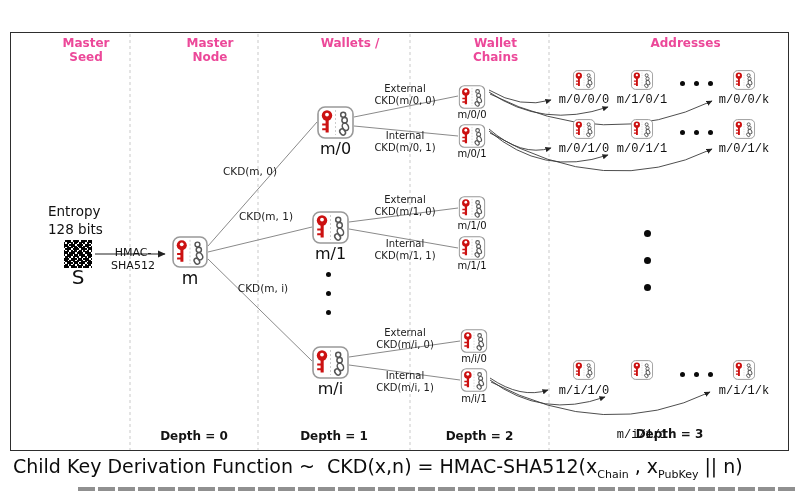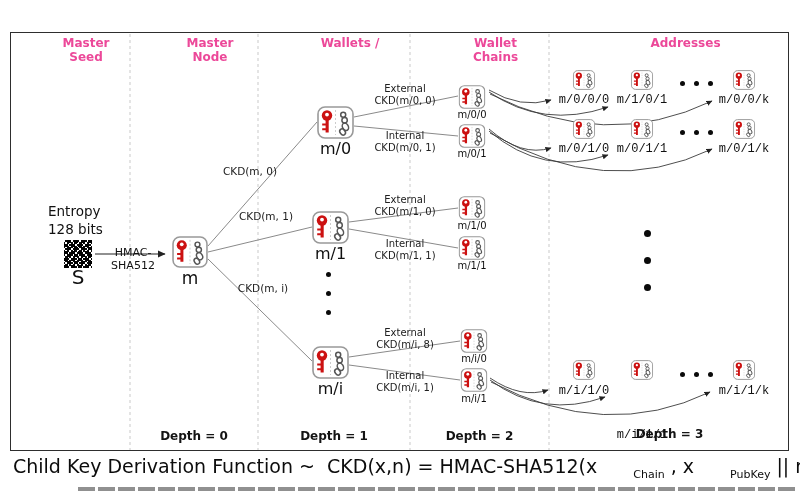--- a/index.html
+++ b/index.html
@@ -22,21 +22,21 @@
   .vdots-lg{display:flex;flex-direction:column;gap:20px;z-index:2;}
   .hdots{display:flex;flex-direction:row;gap:9px;z-index:2;}
   #qr{left:64px;top:240px;width:28px;height:28px;z-index:2;
       background:
         repeating-conic-gradient(#000 0 25%, transparent 0 50%) 0px 0px/7px 7px,
         repeating-conic-gradient(#0a0a0a 0 25%, #fff 0 50%) 1px 2px/4px 4px;}
   #entropy{left:48px;top:184px;font-size:13.5px;line-height:18px;z-index:2;margin-top:18px;}
   #seed-s{left:64px;top:265px;width:28px;text-align:center;font-size:20px;z-index:2;}
   #hmac{left:94px;top:237px;width:78px;text-align:center;font-size:11px;color:#111;z-index:2;margin-top:9px;}
   #formula{left:13px;top:455px;font-size:19px;white-space:pre;color:#0c0c0c;z-index:2;}
-  #formula sub{font-size:11px;letter-spacing:0;margin-left:36px;}
+  #formula sub{font-size:11px;letter-spacing:0;}
   #title{left:13px;top:3px;font-size:21.5px;color:#0c0c0c;z-index:2;}
   svg.keysvg{display:block;}
 </style>
 </head>
 <body>
 
 <div id="stage">
 
   <svg width="0" height="0" style="position:absolute" aria-hidden="true">
     <defs>
@@ -167,21 +167,21 @@
   <div class="abs extint" style="left:359px;top:194px;">
     <div>External</div>
     <div>CKD(m/1, 0)</div>
   </div>
   <div class="abs extint" style="left:359px;top:238px;">
     <div>Internal</div>
     <div>CKD(m/1, 1)</div>
   </div>
   <div class="abs extint" style="left:359px;top:327px;">
     <div>External</div>
-    <div>CKD(m/i, 8)</div>
+    <div>CKD(m/i, 0)</div>
   </div>
   <div class="abs extint" style="left:359px;top:370px;">
     <div>Internal</div>
     <div>CKD(m/i, 1)</div>
   </div>
 
   <svg class="abs z2 keysvg" style="left:458px;top:85px;" width="28" height="24" viewBox="0 0 37 33">
       <use href="#keysym"></use>
     </svg>
   <div class="abs chainlbl" style="left:444px;top:109px;">m/0/0</div>

